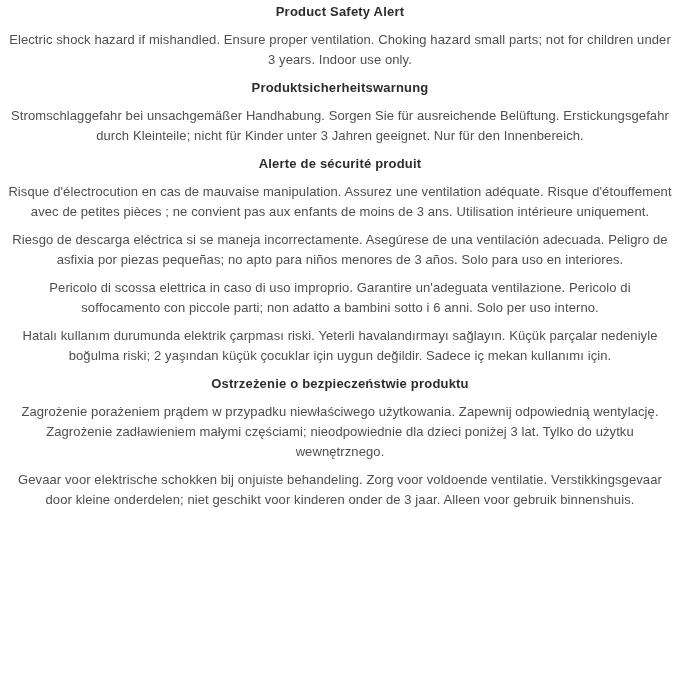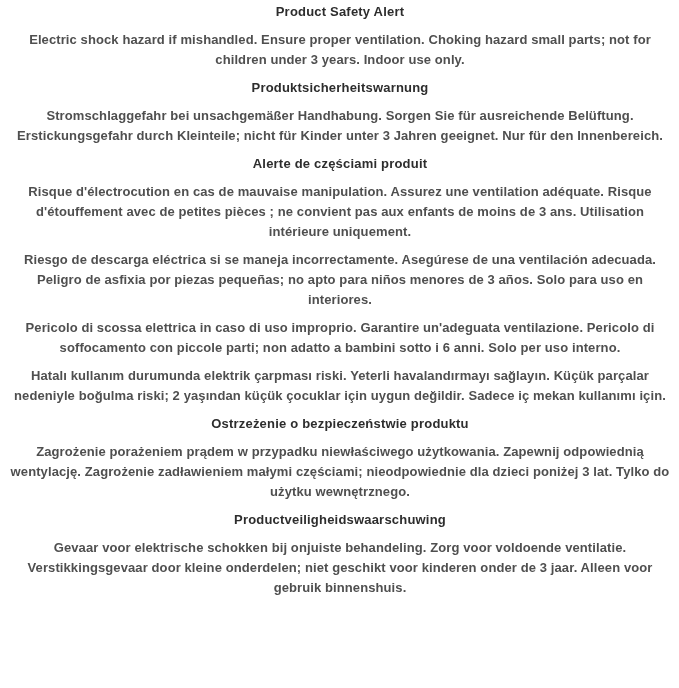--- a/index.html
+++ b/index.html
@@ -22,21 +22,21 @@
   .alert-heading {
     font-size: 13px;
     font-weight: 700;
     line-height: 20px;
     letter-spacing: 0.2px;
     color: #2d2d2d;
     margin: 0 0 8px 0;
   }
   .alert-body {
     font-size: 13px;
-    font-weight: 700;
+    font-weight: 400;
     line-height: 20px;
     letter-spacing: 0.1px;
     color: #4f4f4f;
     margin: 0 0 8px 0;
   }
 </style>
 </head>
 <body>
 
 <div class="page">
@@ -45,21 +45,21 @@
     <h2 class="alert-heading">Product Safety Alert</h2>
     <p class="alert-body">Electric shock hazard if mishandled. Ensure proper ventilation. Choking hazard small parts; not for children under 3 years. Indoor use only.</p>
   </section>
 
   <section class="alert-section">
     <h2 class="alert-heading">Produktsicherheitswarnung</h2>
     <p class="alert-body">Stromschlaggefahr bei unsachgemäßer Handhabung. Sorgen Sie für ausreichende Belüftung. Erstickungsgefahr durch Kleinteile; nicht für Kinder unter 3 Jahren geeignet. Nur für den Innenbereich.</p>
   </section>
 
   <section class="alert-section">
-    <h2 class="alert-heading">Alerte de częściami produit</h2>
+    <h2 class="alert-heading">Alerte de sécurité produit</h2>
     <p class="alert-body">Risque d'électrocution en cas de mauvaise manipulation. Assurez une ventilation adéquate. Risque d'étouffement avec de petites pièces ; ne convient pas aux enfants de moins de 3 ans. Utilisation intérieure uniquement.</p>
   </section>
 
   <section class="alert-section">
     <p class="alert-body">Riesgo de descarga eléctrica si se maneja incorrectamente. Asegúrese de una ventilación adecuada. Peligro de asfixia por piezas pequeñas; no apto para niños menores de 3 años. Solo para uso en interiores.</p>
   </section>
 
   <section class="alert-section">
     <p class="alert-body">Pericolo di scossa elettrica in caso di uso improprio. Garantire un'adeguata ventilazione. Pericolo di soffocamento con piccole parti; non adatto a bambini sotto i 6 anni. Solo per uso interno.</p>
   </section>
@@ -68,17 +68,16 @@
   <section class="alert-section">
     <p class="alert-body">Hatalı kullanım durumunda elektrik çarpması riski. Yeterli havalandırmayı sağlayın. Küçük parçalar nedeniyle boğulma riski; 2 yaşından küçük çocuklar için uygun değildir. Sadece iç mekan kullanımı için.</p>
   </section>
 
   <section class="alert-section">
     <h2 class="alert-heading">Ostrzeżenie o bezpieczeństwie produktu</h2>
     <p class="alert-body">Zagrożenie porażeniem prądem w przypadku niewłaściwego użytkowania. Zapewnij odpowiednią wentylację. Zagrożenie zadławieniem małymi częściami; nieodpowiednie dla dzieci poniżej 3 lat. Tylko do użytku wewnętrznego.</p>
   </section>
 
   <section class="alert-section">
-    <h2 class="alert-heading">Productveiligheidswaarschuwing</h2>
     <p class="alert-body">Gevaar voor elektrische schokken bij onjuiste behandeling. Zorg voor voldoende ventilatie. Verstikkingsgevaar door kleine onderdelen; niet geschikt voor kinderen onder de 3 jaar. Alleen voor gebruik binnenshuis.</p>
   </section>
 
 </div>
 
 </body></html>

